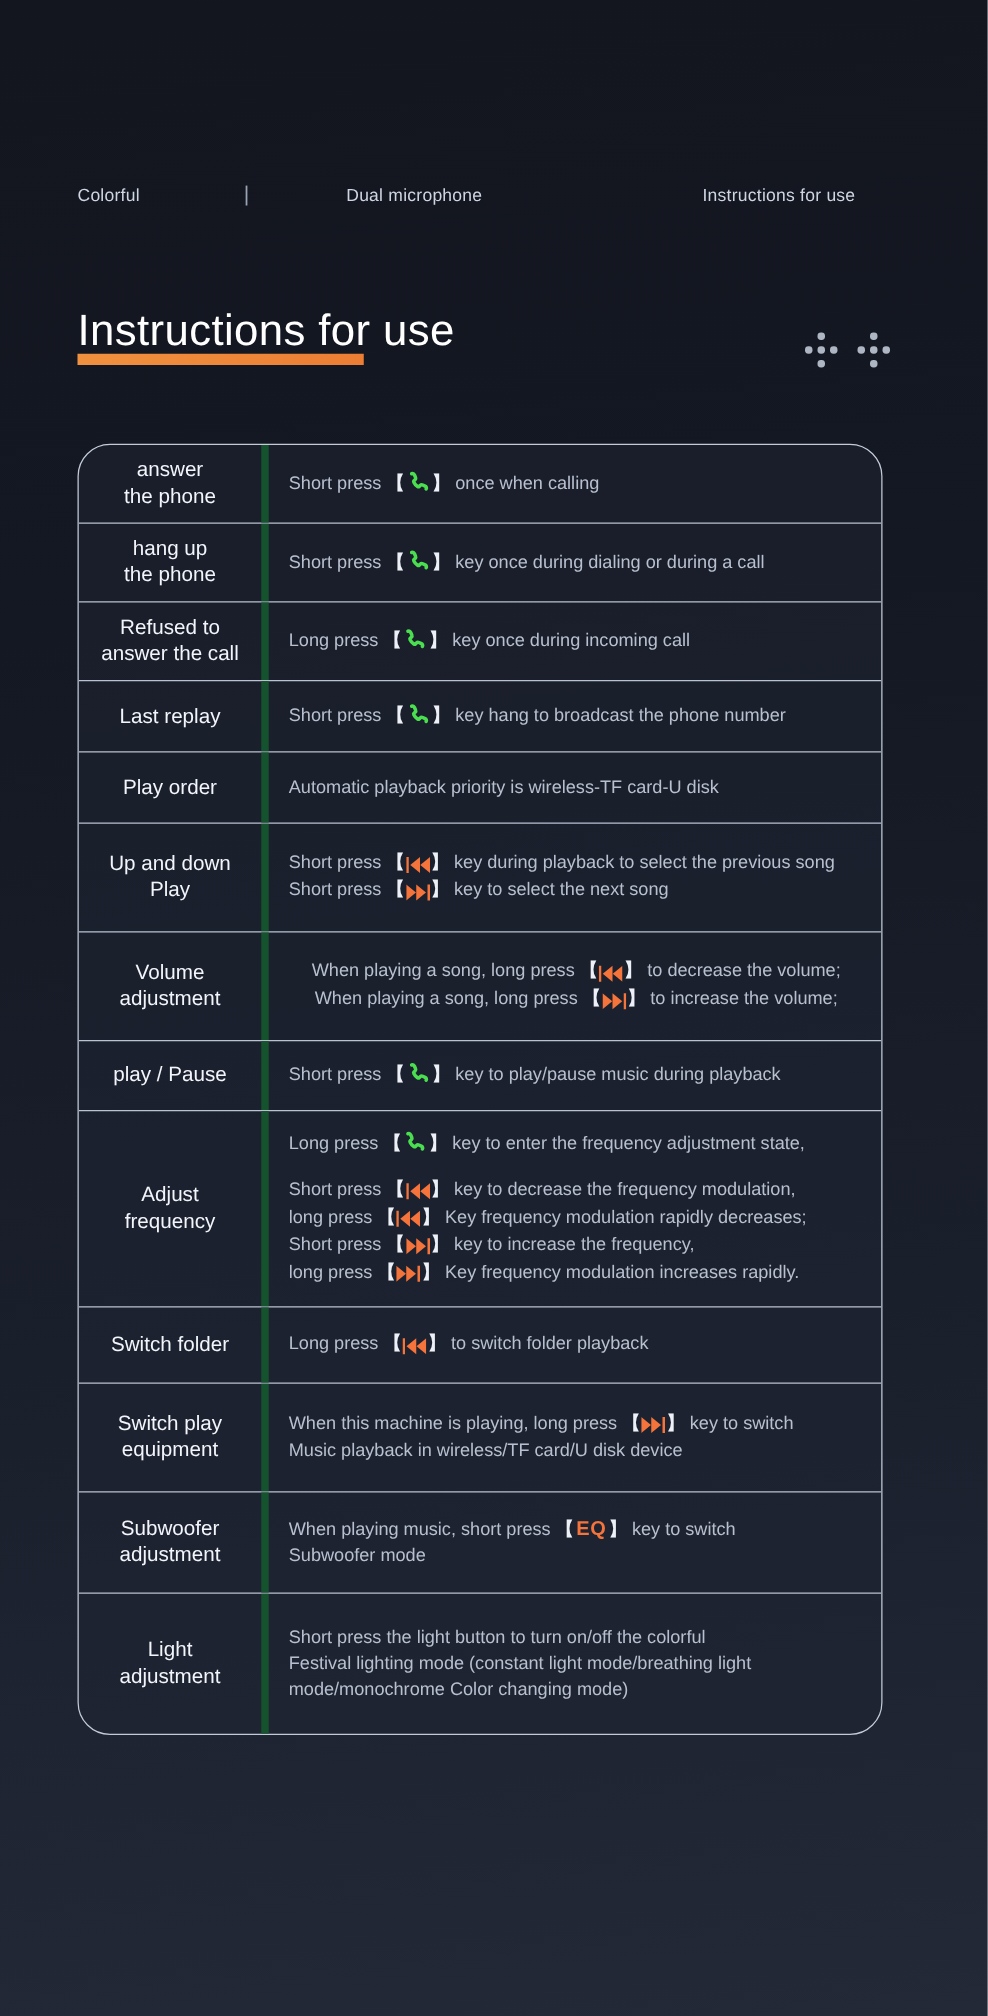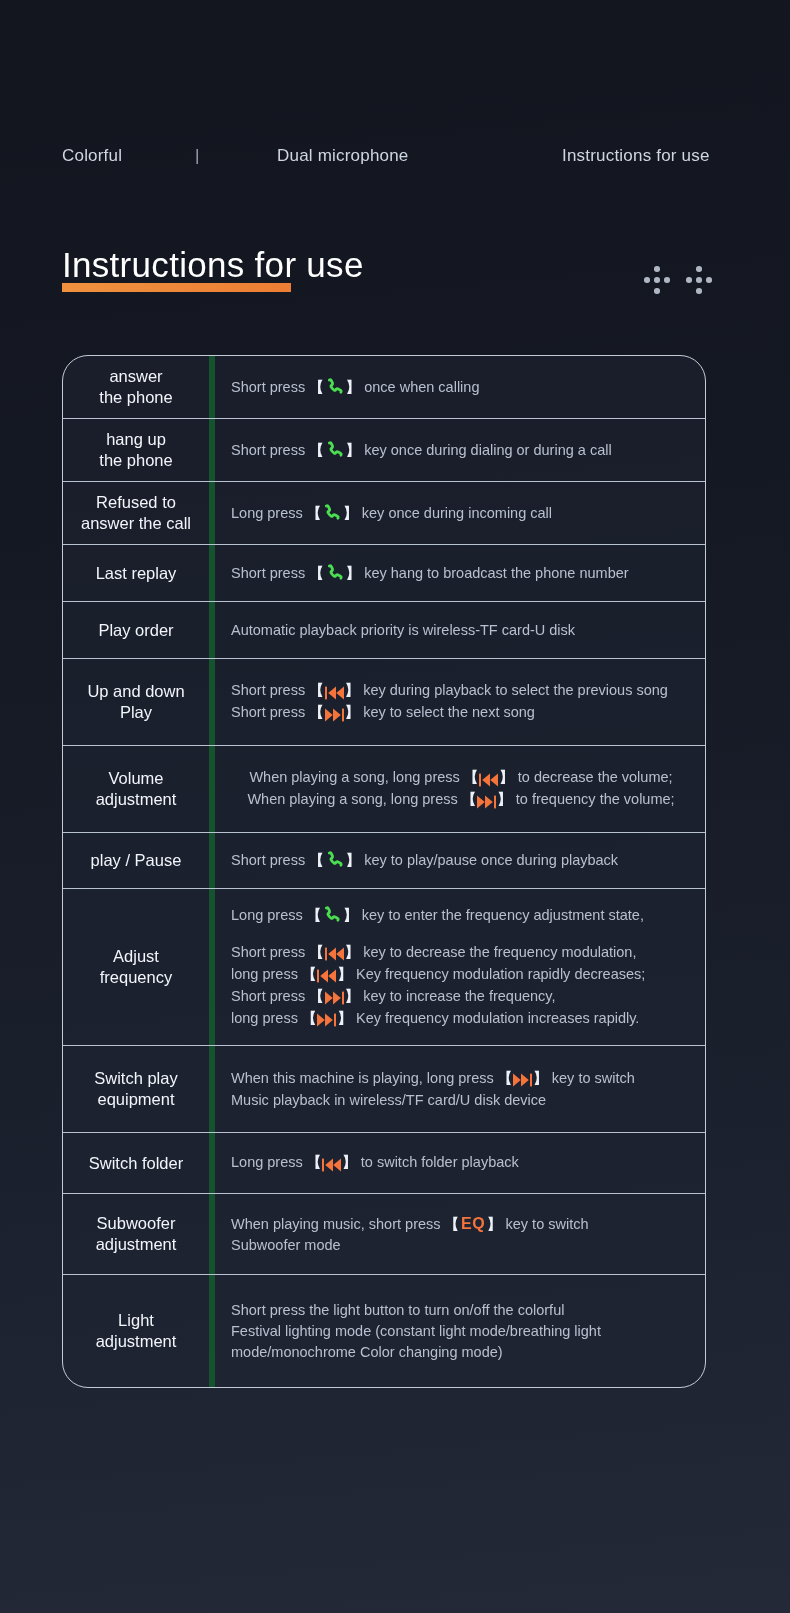--- a/index.html
+++ b/index.html
@@ -20,21 +20,21 @@
   
   .topnav {
     position: absolute;
     left: 0; top: 138px;
     width: 790px;
     height: 36px;
     display: flex;
     align-items: center;
   }
   .topnav-item {
-    font-size: 17px;
+    font-size: 14px;
     color: #cfd6e2;
     letter-spacing: 0.2px;
     white-space: nowrap;
   }
   .nav-colorful  { position: absolute; left: 62px; }
   .nav-sep       { position: absolute; left: 195px; color: #9aa3b4; font-size: 17px; }
   .nav-dual      { position: absolute; left: 277px; }
   .nav-instr     { position: absolute; left: 562px; }
 
   
@@ -265,29 +265,29 @@
       <div class="cell-desc">
         <div class="desc-line"><span>When playing a song, long press </span><span class="brk">【</span><span class="ico-skip"><svg width="19" height="14" viewBox="0 0 19 14">
               <rect x="0" y="0.6" width="2" height="12.8" fill="#f4743b"></rect>
               <polygon points="11,0.6 11,13.4 3.2,7" fill="#f4743b"></polygon>
               <polygon points="19,0.6 19,13.4 11.2,7" fill="#f4743b"></polygon>
             </svg></span><span class="brk">】</span><span> to decrease the volume;</span></div>
         <div class="desc-line"><span>When playing a song, long press </span><span class="brk">【</span><span class="ico-skip"><svg width="19" height="14" viewBox="0 0 19 14">
               <polygon points="0,0.6 0,13.4 7.8,7" fill="#f4743b"></polygon>
               <polygon points="8,0.6 8,13.4 15.8,7" fill="#f4743b"></polygon>
               <rect x="17" y="0.6" width="2" height="12.8" fill="#f4743b"></rect>
-            </svg></span><span class="brk">】</span><span> to frequency the volume;</span></div>
+            </svg></span><span class="brk">】</span><span> to increase the volume;</span></div>
       </div>
     </div>
     <div class="row r-playpause">
       <div class="cell-label">play / Pause</div>
       <div class="cell-desc">
         <div class="desc-line"><span>Short press </span><span class="brk">【</span><span class="ico-phone"><svg width="20" height="20" viewBox="0 0 24 24">
               <path d="M5.2 3.6c1.2-0.5 2.2 0.1 2.7 1.2l1.0 2.3c0.4 0.9 0.2 1.7-0.5 2.3l-1.0 0.9c-0.4 0.4-0.4 0.8-0.1 1.4 0.7 1.5 2.0 3.0 3.6 4.1 0.6 0.4 1.1 0.4 1.5 0l1.0-1.0c0.7-0.7 1.5-0.8 2.4-0.4l2.3 1.1c1.1 0.5 1.6 1.6 1.0 2.7" fill="none" stroke="#4ade50" stroke-width="3.4" stroke-linecap="round"></path>
-            </svg></span><span class="brk">】</span><span> key to play/pause once during playback</span></div>
+            </svg></span><span class="brk">】</span><span> key to play/pause music during playback</span></div>
       </div>
     </div>
     <div class="row r-freq">
       <div class="cell-label">Adjust
 frequency</div>
       <div class="cell-desc">
         <div class="desc-line"><span>Long press </span><span class="brk">【</span><span class="ico-phone"><svg width="20" height="20" viewBox="0 0 24 24">
               <path d="M5.2 3.6c1.2-0.5 2.2 0.1 2.7 1.2l1.0 2.3c0.4 0.9 0.2 1.7-0.5 2.3l-1.0 0.9c-0.4 0.4-0.4 0.8-0.1 1.4 0.7 1.5 2.0 3.0 3.6 4.1 0.6 0.4 1.1 0.4 1.5 0l1.0-1.0c0.7-0.7 1.5-0.8 2.4-0.4l2.3 1.1c1.1 0.5 1.6 1.6 1.0 2.7" fill="none" stroke="#4ade50" stroke-width="3.4" stroke-linecap="round"></path>
             </svg></span><span class="brk">】</span><span> key to enter the frequency adjustment state,</span></div>
         <div class="desc-gap"></div>
@@ -306,42 +306,42 @@
               <polygon points="8,0.6 8,13.4 15.8,7" fill="#f4743b"></polygon>
               <rect x="17" y="0.6" width="2" height="12.8" fill="#f4743b"></rect>
             </svg></span><span class="brk">】</span><span> key to increase the frequency,</span></div>
         <div class="desc-line"><span>long press </span><span class="brk">【</span><span class="ico-skip"><svg width="19" height="14" viewBox="0 0 19 14">
               <polygon points="0,0.6 0,13.4 7.8,7" fill="#f4743b"></polygon>
               <polygon points="8,0.6 8,13.4 15.8,7" fill="#f4743b"></polygon>
               <rect x="17" y="0.6" width="2" height="12.8" fill="#f4743b"></rect>
             </svg></span><span class="brk">】</span><span> Key frequency modulation increases rapidly.</span></div>
       </div>
     </div>
+    <div class="row r-folder">
+      <div class="cell-label">Switch folder</div>
+      <div class="cell-desc">
+        <div class="desc-line"><span>Long press </span><span class="brk">【</span><span class="ico-skip"><svg width="19" height="14" viewBox="0 0 19 14">
+              <rect x="0" y="0.6" width="2" height="12.8" fill="#f4743b"></rect>
+              <polygon points="11,0.6 11,13.4 3.2,7" fill="#f4743b"></polygon>
+              <polygon points="19,0.6 19,13.4 11.2,7" fill="#f4743b"></polygon>
+            </svg></span><span class="brk">】</span><span> to switch folder playback</span></div>
+      </div>
+    </div>
     <div class="row r-switchplay">
       <div class="cell-label">Switch play
 equipment</div>
       <div class="cell-desc">
         <div class="desc-line"><span>When this machine is playing, long press </span><span class="brk">【</span><span class="ico-skip"><svg width="19" height="14" viewBox="0 0 19 14">
               <polygon points="0,0.6 0,13.4 7.8,7" fill="#f4743b"></polygon>
               <polygon points="8,0.6 8,13.4 15.8,7" fill="#f4743b"></polygon>
               <rect x="17" y="0.6" width="2" height="12.8" fill="#f4743b"></rect>
             </svg></span><span class="brk">】</span><span> key to switch</span></div>
         <div class="desc-line"><span>Music playback in wireless/TF card/U disk device</span></div>
       </div>
     </div>
-    <div class="row r-folder">
-      <div class="cell-label">Switch folder</div>
-      <div class="cell-desc">
-        <div class="desc-line"><span>Long press </span><span class="brk">【</span><span class="ico-skip"><svg width="19" height="14" viewBox="0 0 19 14">
-              <rect x="0" y="0.6" width="2" height="12.8" fill="#f4743b"></rect>
-              <polygon points="11,0.6 11,13.4 3.2,7" fill="#f4743b"></polygon>
-              <polygon points="19,0.6 19,13.4 11.2,7" fill="#f4743b"></polygon>
-            </svg></span><span class="brk">】</span><span> to switch folder playback</span></div>
-      </div>
-    </div>
     <div class="row r-sub">
       <div class="cell-label">Subwoofer
 adjustment</div>
       <div class="cell-desc">
         <div class="desc-line"><span>When playing music, short press </span><span class="brk">【</span><span class="eq-badge">EQ</span><span class="brk">】</span><span> key to switch</span></div>
         <div class="desc-line"><span>Subwoofer mode</span></div>
       </div>
     </div>
     <div class="row r-light">
       <div class="cell-label">Light

